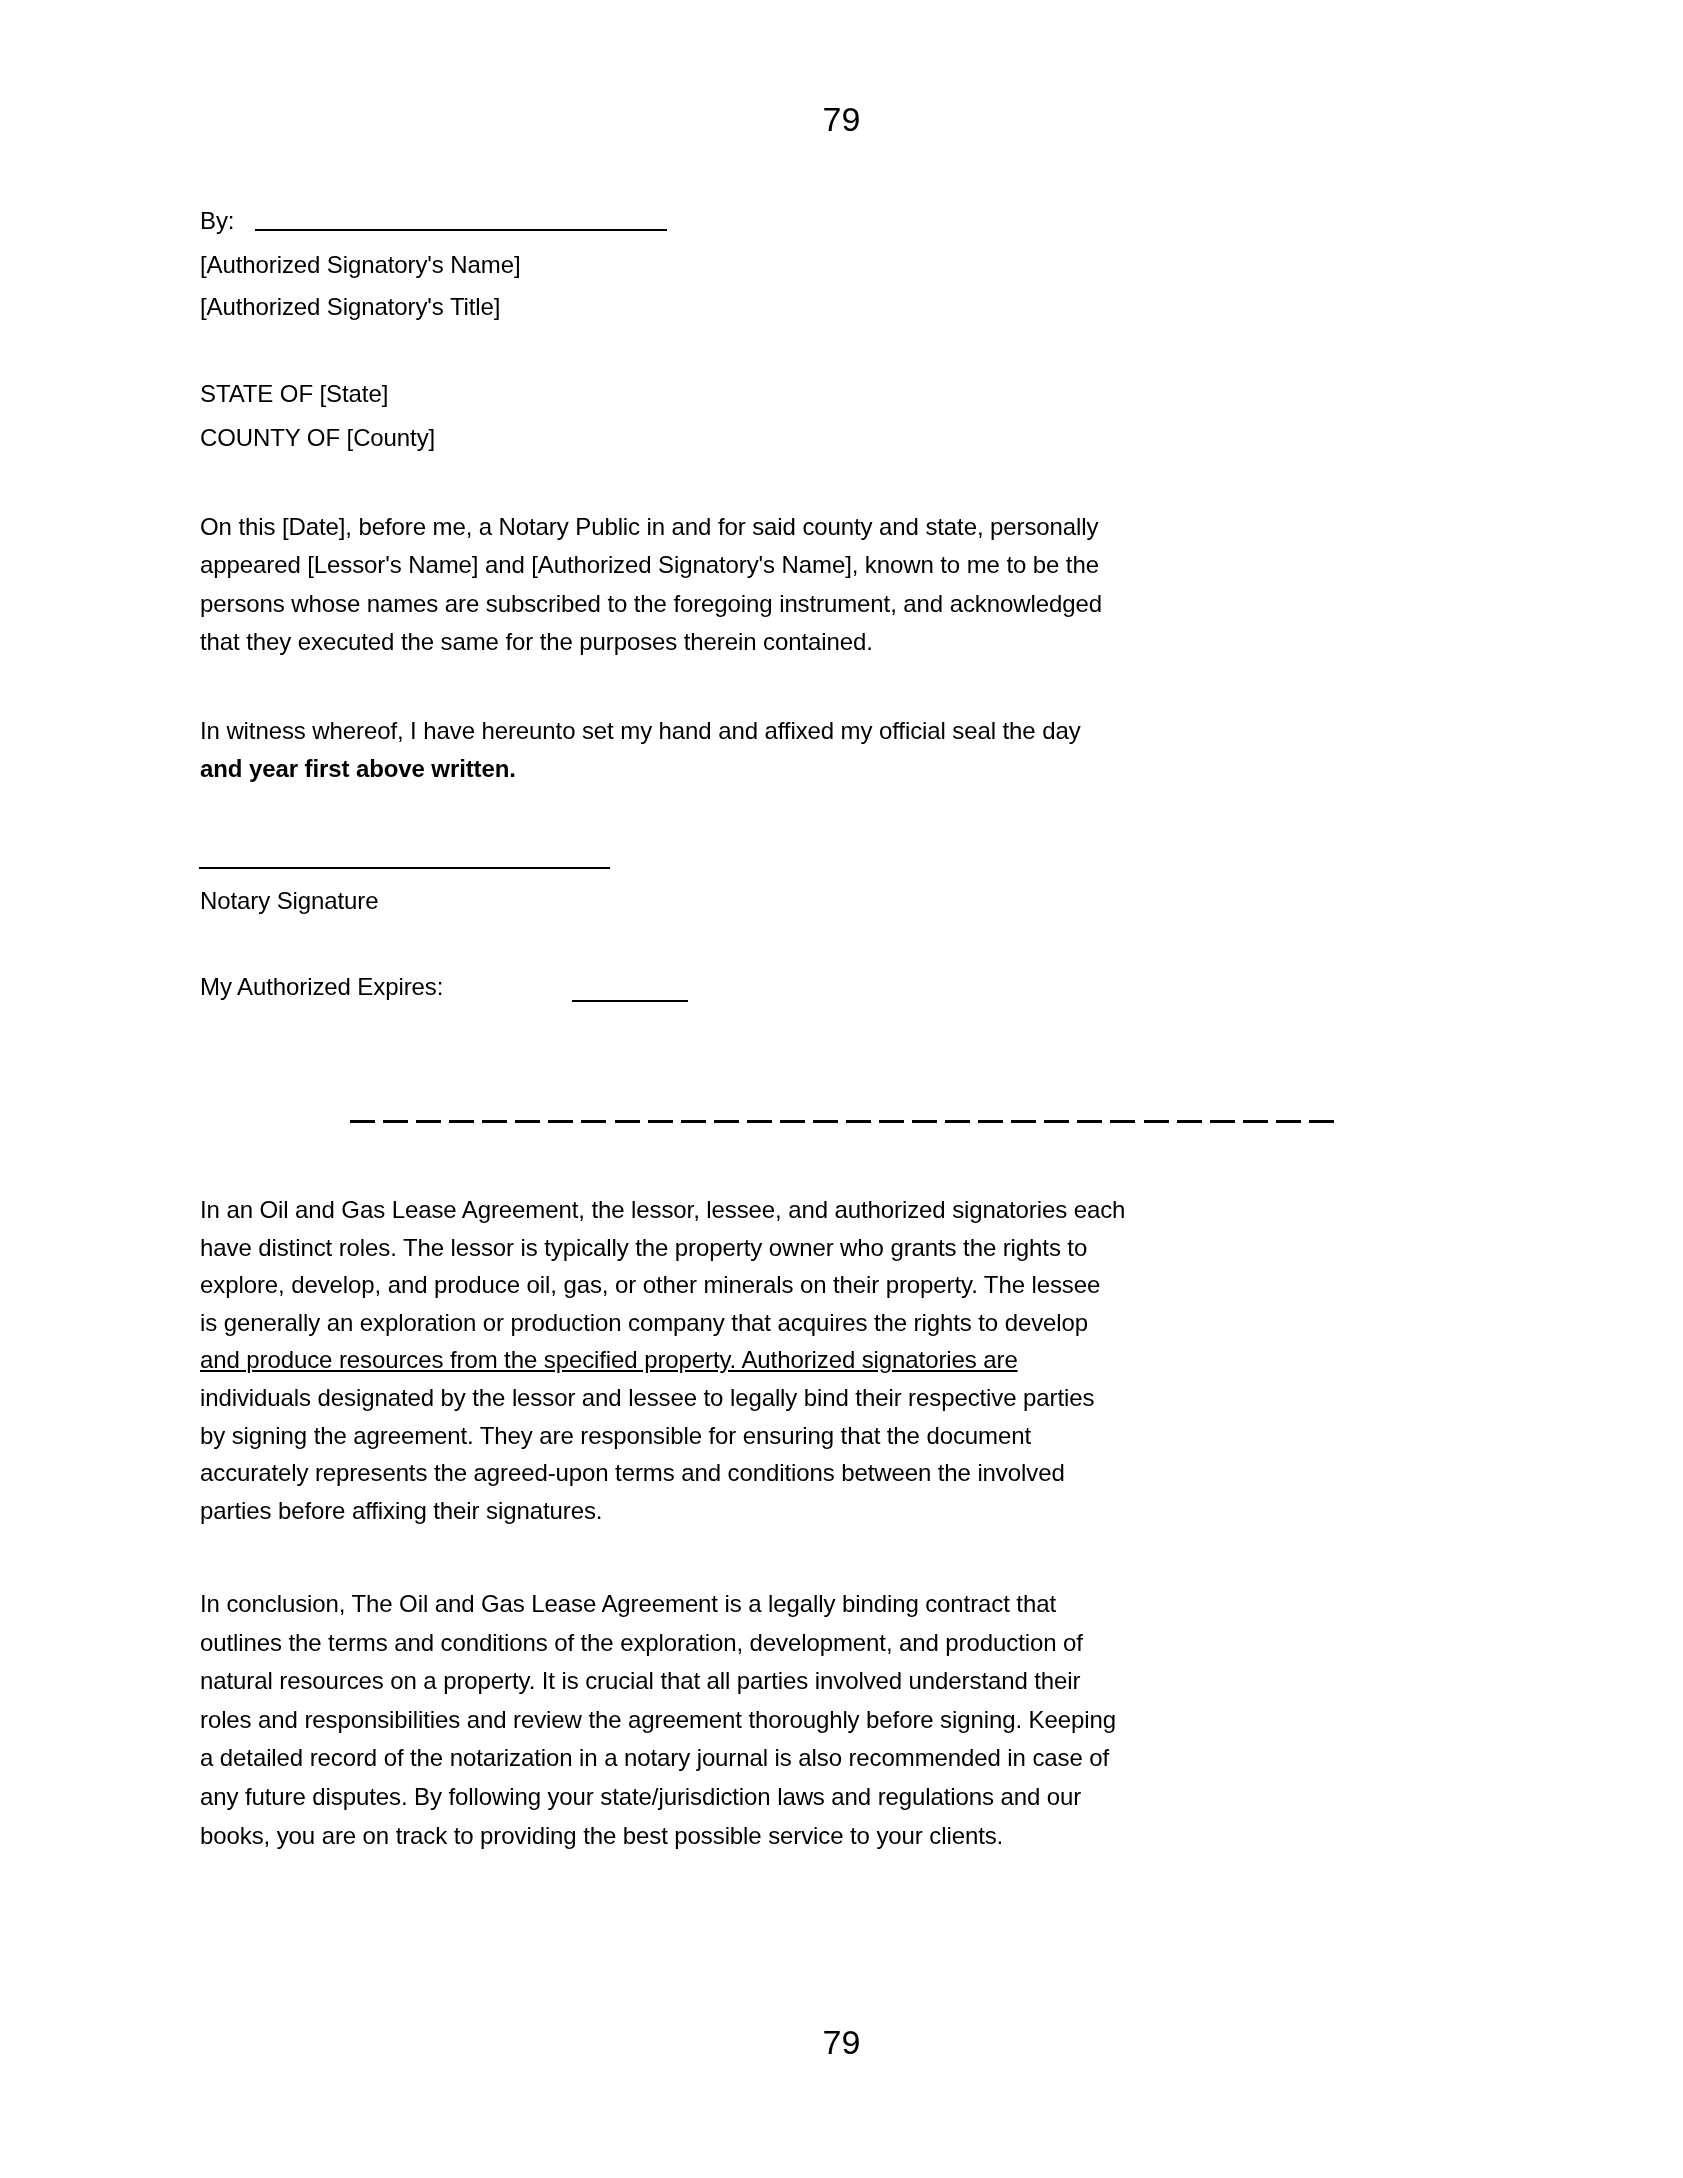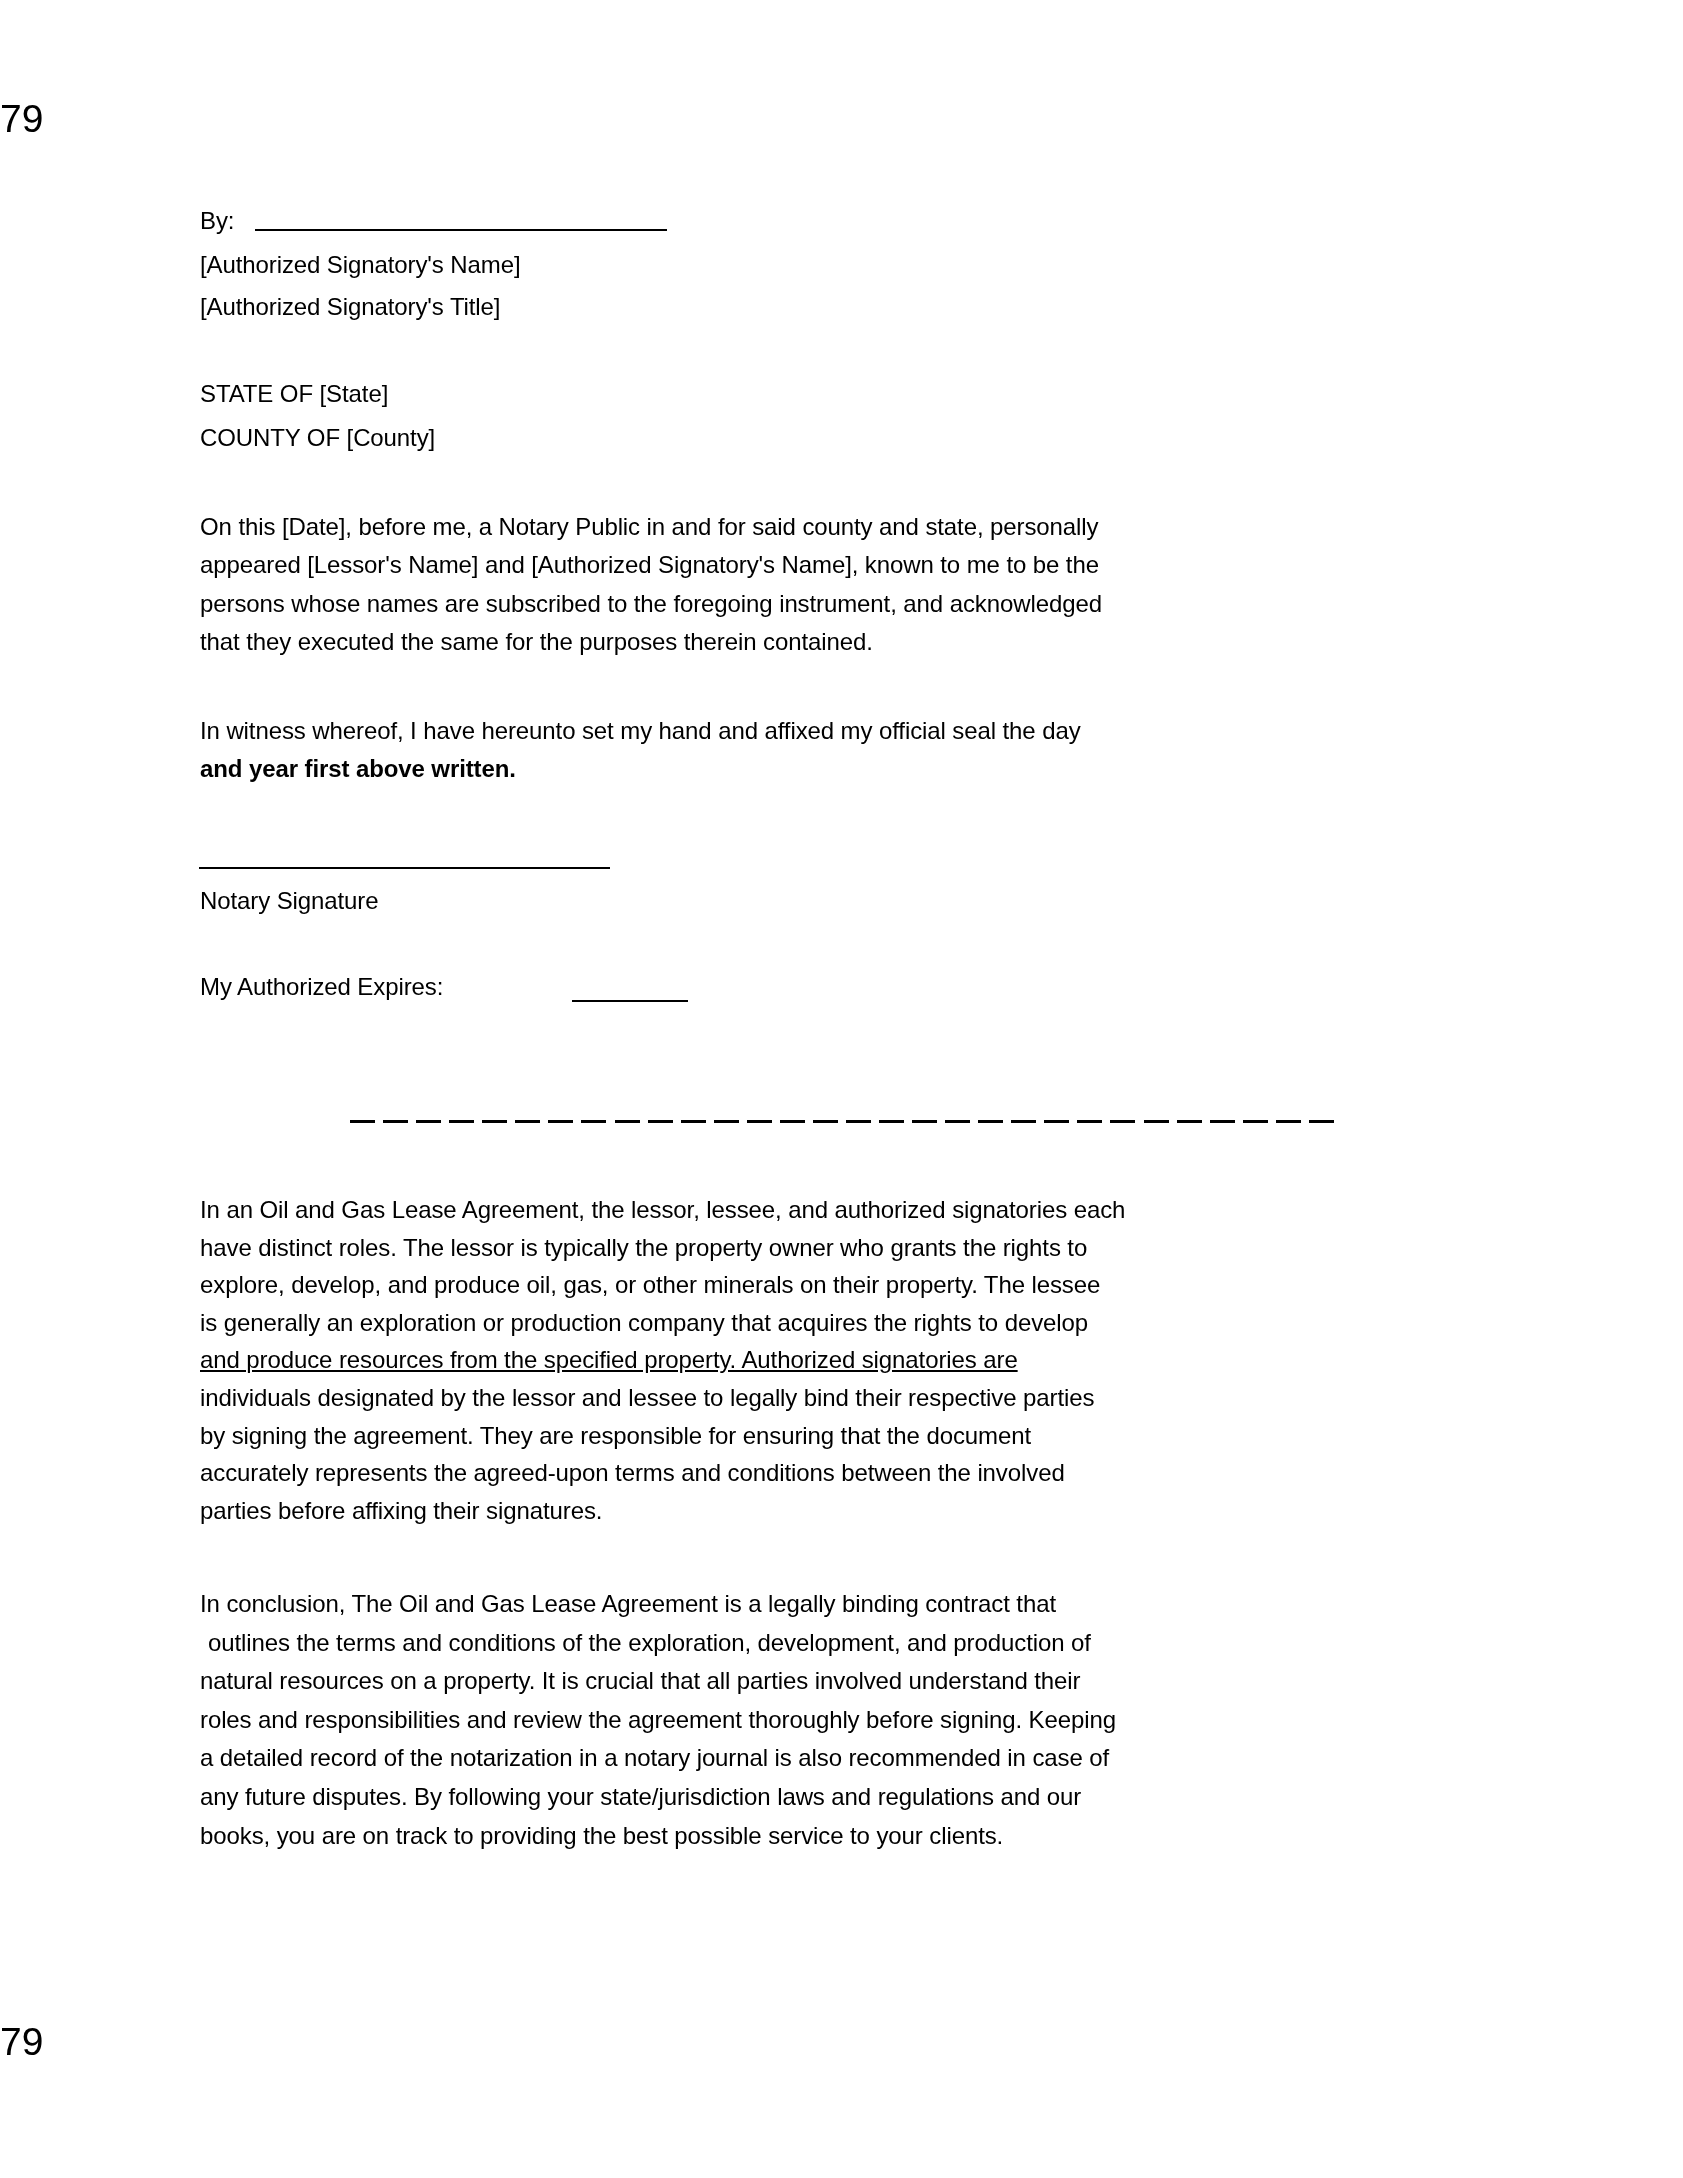--- a/index.html
+++ b/index.html
@@ -1,20 +1,20 @@
 <!DOCTYPE html>
 <html><head>
 <meta charset="utf-8">
 <style>
   html, body { margin: 0; padding: 0; background: #ffffff; }
   body { width: 1683px; height: 2178px; position: relative; overflow: hidden;
          font-family: "Liberation Sans", sans-serif; color: #000000; }
   .line { position: absolute; left: 200px; font-size: 24px; line-height: 38px; height: 38px;
           white-space: nowrap; letter-spacing: -0.1px; }
-  .pagenum { position: absolute; left: 0; width: 1683px; text-align: left; font-size: 39px; line-height: 38px; }
+  .pagenum { position: absolute; left: 0; width: 1683px; text-align: center; font-size: 34px; line-height: 38px; }
   .rule { position: absolute; height: 2px; background: #000; }
   .dashes { position: absolute; left: 350px; top: 1120px; width: 984px; height: 3px; display: flex; justify-content: space-between; }
   .dash { width: 25px; height: 3px; background: #000; }
 </style>
 </head>
 <body>
 
 <div class="pagenum" style="top:100px;">79</div>
 
 <div>
@@ -92,21 +92,21 @@
   <div class="line" style="top:1304px;">is generally an exploration or production company that acquires the rights to develop</div>
   <div class="line" style="top:1341px;text-decoration:underline;">and produce resources from the specified property. Authorized signatories are</div>
   <div class="line" style="top:1379px;">individuals designated by the lessor and lessee to legally bind their respective parties</div>
   <div class="line" style="top:1417px;">by signing the agreement. They are responsible for ensuring that the document</div>
   <div class="line" style="top:1454px;">accurately represents the agreed-upon terms and conditions between the involved</div>
   <div class="line" style="top:1492px;">parties before affixing their signatures.</div>
 </div>
 
 <div>
   <div class="line" style="top:1585px;">In conclusion, The Oil and Gas Lease Agreement is a legally binding contract that</div>
-  <div class="line" style="top:1624px;margin-left:8px;">outlines the terms and conditions of the exploration, development, and production of</div>
+  <div class="line" style="top:1624px;">outlines the terms and conditions of the exploration, development, and production of</div>
   <div class="line" style="top:1662px;">natural resources on a property. It is crucial that all parties involved understand their</div>
   <div class="line" style="top:1701px;">roles and responsibilities and review the agreement thoroughly before signing. Keeping</div>
   <div class="line" style="top:1739px;">a detailed record of the notarization in a notary journal is also recommended in case of</div>
   <div class="line" style="top:1778px;">any future disputes. By following your state/jurisdiction laws and regulations and our</div>
   <div class="line" style="top:1817px;">books, you are on track to providing the best possible service to your clients.</div>
 </div>
 
 <div class="pagenum" style="top:2023px;">79</div>
 
 

